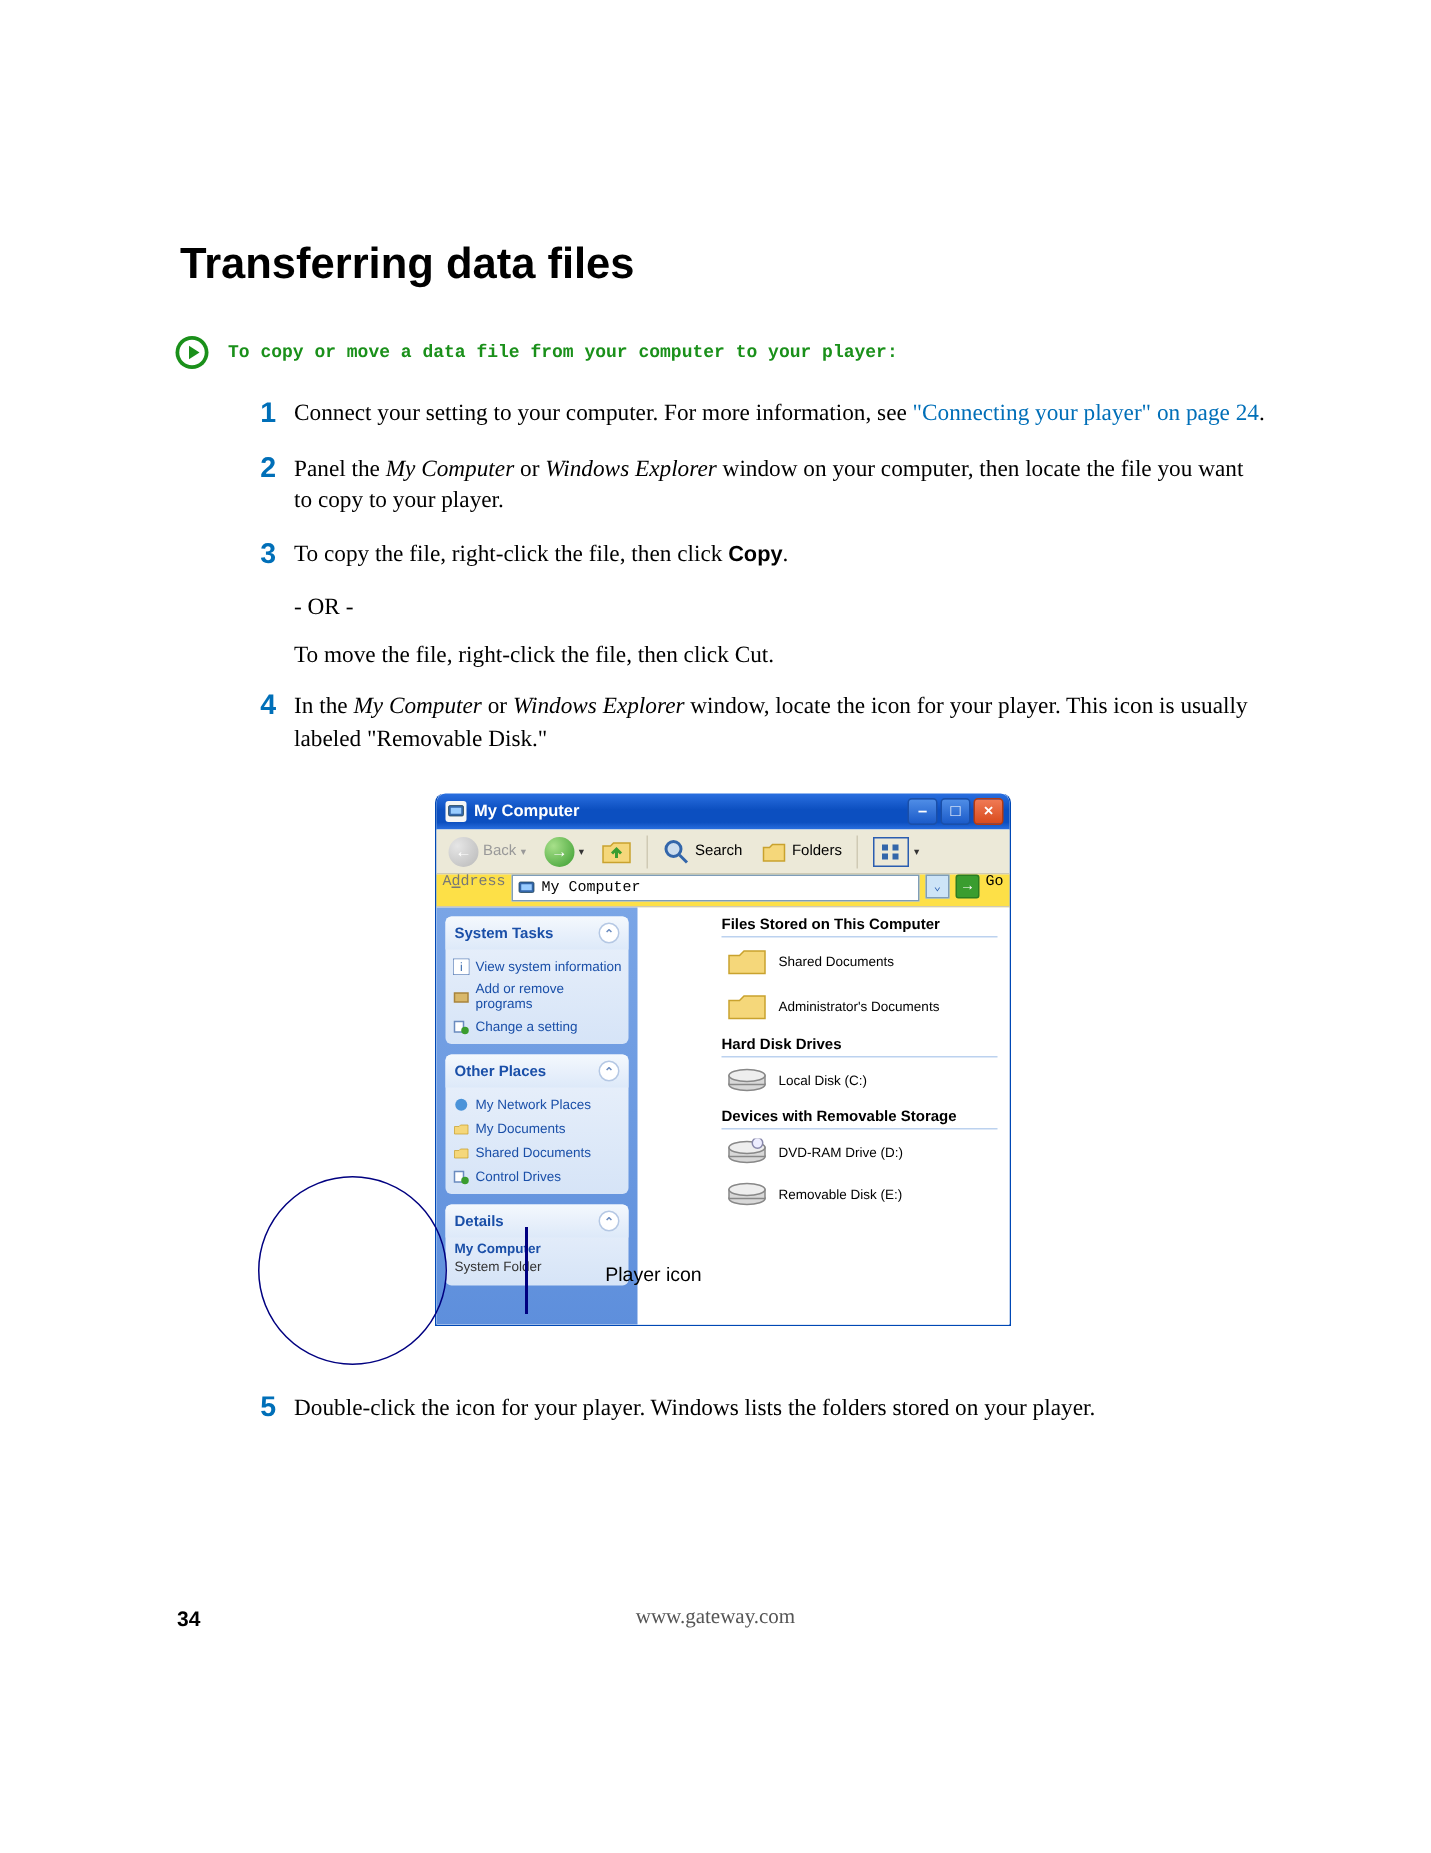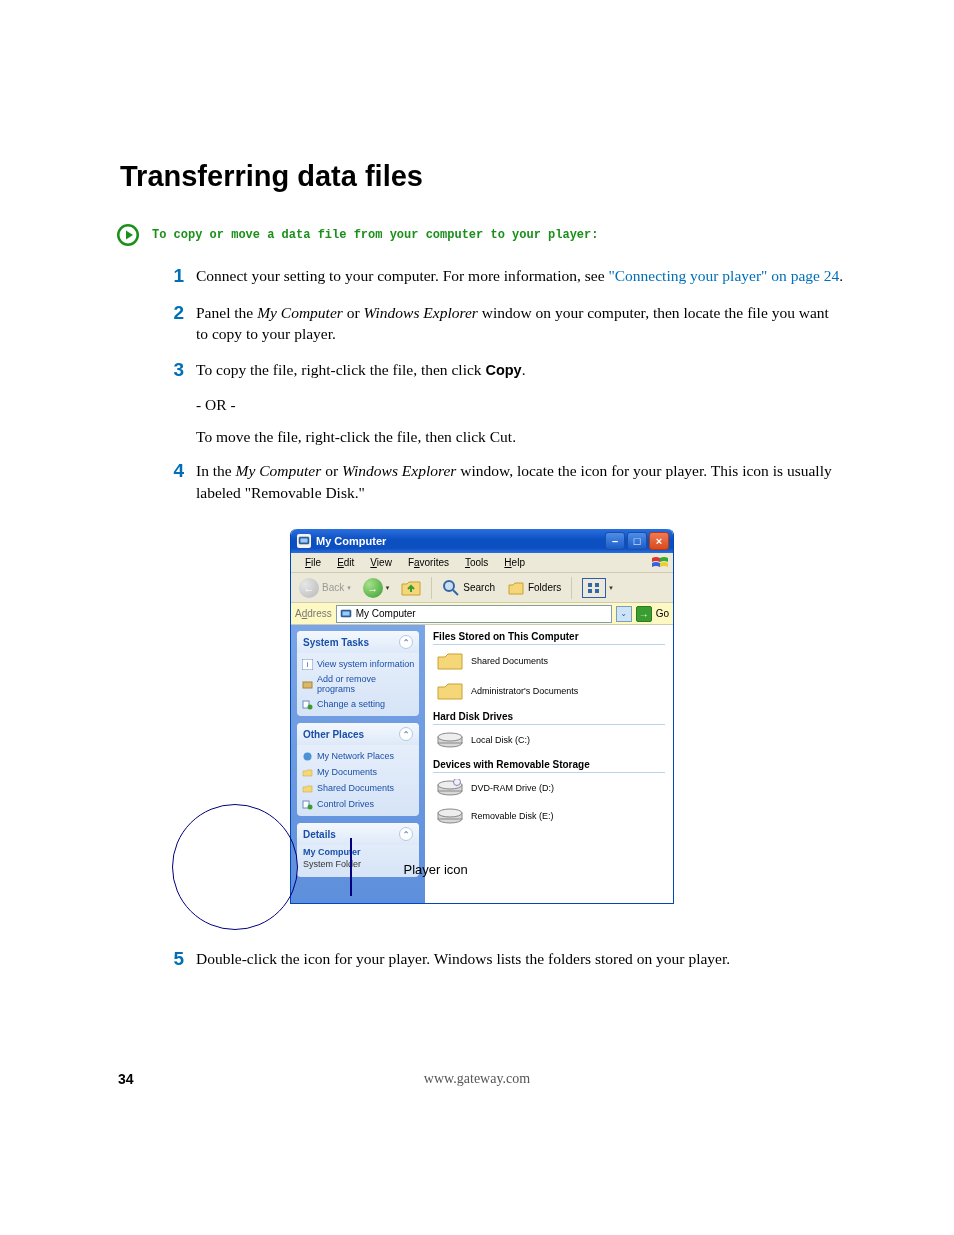--- a/index.html
+++ b/index.html
@@ -169,27 +169,28 @@
     width: 18px; height: 18px;
     display: inline-flex; align-items: center; justify-content: center;
   }
   .views-box {
     border: 1px solid #2a5db0;
     width: 24px; height: 20px;
     display: inline-flex; align-items: center; justify-content: center;
   }
   .addrbar {
     height: 22px;
-    background: #fef9c3;
+    background: #fde047;
     border-bottom: 1px solid #cfcab4;
-    display: flex; align-items: center;
+    display: flex; align-items: flex-start;
     padding: 0 4px;
     gap: 4px;
     font-size: 10px;
     color: #777;
+    font-family: Liberation Mono, monospace;
   }
   .addr-field {
     flex: 1; display: flex; align-items: center;
     background: #fff; border: 1px solid #7f9db9;
     height: 18px; padding: 0 3px; gap: 4px;
     color: #000;
   }
   .addr-drop {
     width: 16px; height: 16px; border: 1px solid #7f9db9;
     background: #cde4f7; display: inline-flex; align-items: center; justify-content: center;
@@ -197,20 +198,21 @@
   }
   .go-btn {
     width: 16px; height: 16px; display: inline-flex; align-items: center; justify-content: center;
     background: #3a9d2f; color: #fff; border-radius: 2px; font-size: 10px;
     border: 1px solid #2a7d22;
   }
   .client {
     display: flex;
     background: #fff;
     height: 278px;
+    gap: 48px;
   }
   .sidebar {
     width: 134px;
     background: linear-gradient(#7aa5e6,#5e8fdc);
     padding: 6px;
   }
   .panel {
     background: linear-gradient(#eaf1fb,#d6e4f7);
     border-radius: 4px;
     margin-bottom: 7px;
@@ -366,34 +368,20 @@
         <span class="title-ico">
           <svg width="12" height="12" viewBox="0 0 12 12">
               <rect x="1" y="2" width="10" height="7" rx="1" fill="#36a" stroke="#245" stroke-width="0.5"></rect>
               <rect x="2.5" y="3.5" width="7" height="4" fill="#9cf"></rect>
             </svg>
         </span>
         <span class="title-text">My Computer</span>
         <span class="ctrl-btn">–</span>
         <span class="ctrl-btn">□</span>
         <span class="ctrl-btn ctrl-close">×</span>
-      </div>
-      <div class="menubar">
-        <span class="mi"><u>F</u>ile</span>
-        <span class="mi"><u>E</u>dit</span>
-        <span class="mi"><u>V</u>iew</span>
-        <span class="mi">F<u>a</u>vorites</span>
-        <span class="mi"><u>T</u>ools</span>
-        <span class="mi"><u>H</u>elp</span>
-        <svg class="winflag" viewBox="0 0 18 14">
-          <path d="M1 2 Q5 0 9 2 L9 6 Q5 4 1 6 Z" fill="#d33"></path>
-            <path d="M9 2 Q13 0 17 2 L17 6 Q13 4 9 6 Z" fill="#3a3"></path>
-          <path d="M1 7 Q5 5 9 7 L9 11 Q5 9 1 11 Z" fill="#36d"></path>
-            <path d="M9 7 Q13 5 17 7 L17 11 Q13 9 9 11 Z" fill="#ec3"></path>
-        </svg>
       </div>
       <div class="toolbar">
         <span class="tbtn">
             <span class="circ grey">←</span>
             <span style="color:#999">Back</span>
             <span style="color:#999;font-size:7px">▾</span>
           </span>
         <span class="tbtn">
             <span class="circ green">→</span>
             <span style="color:#333;font-size:7px">▾</span>

